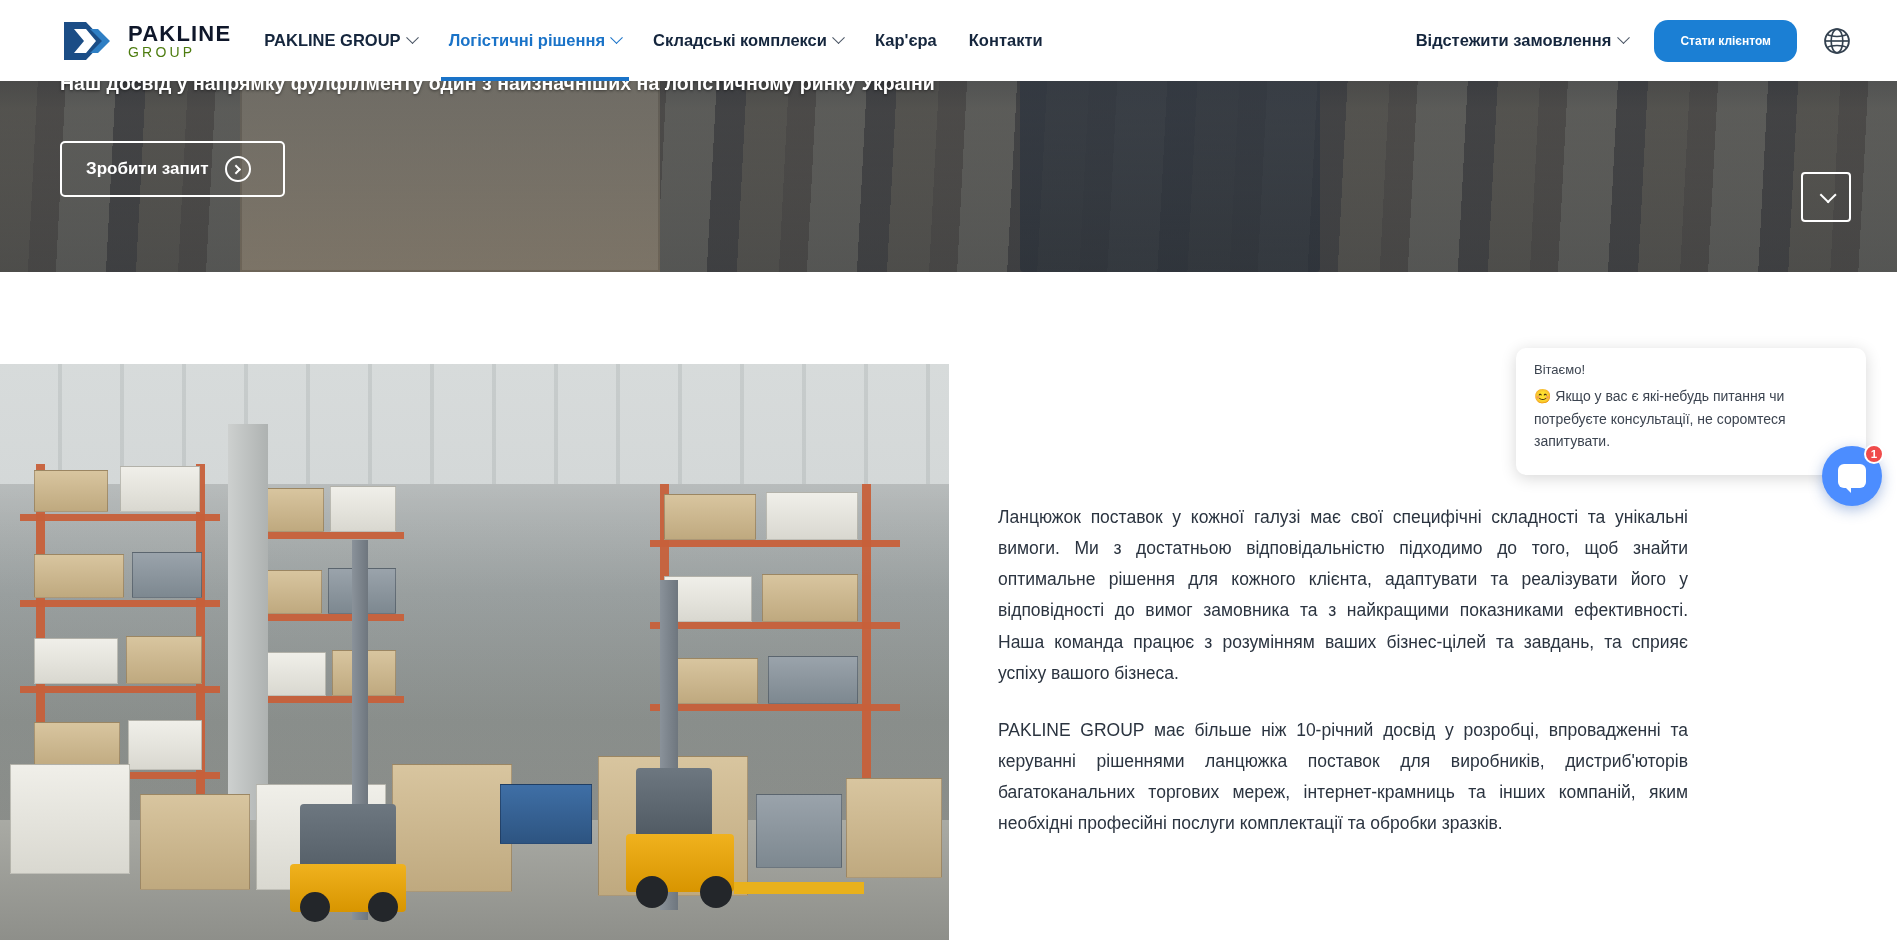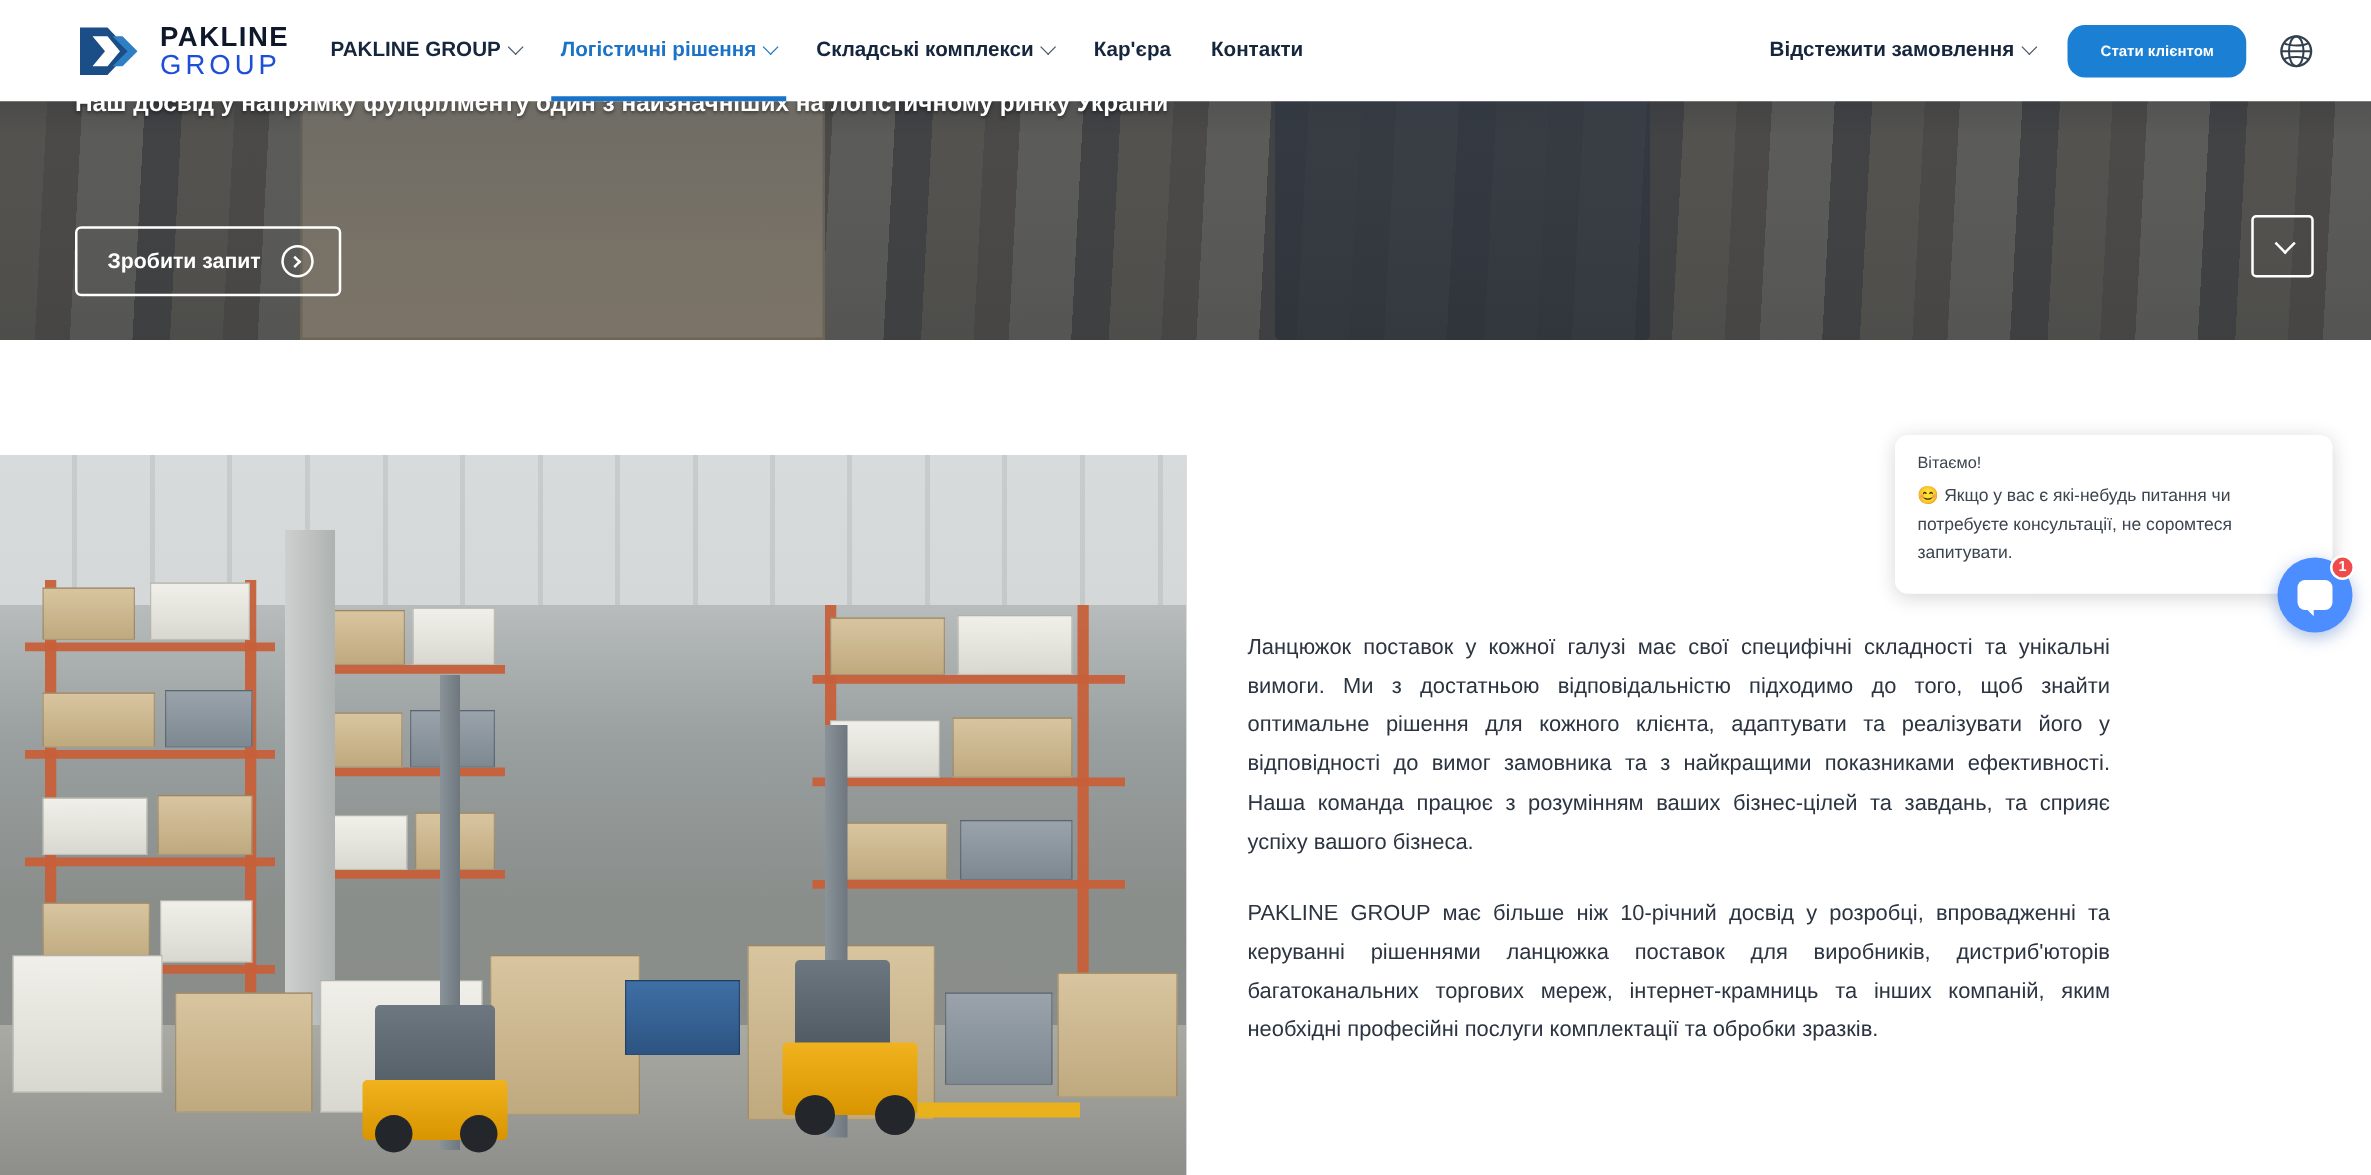--- a/index.html
+++ b/index.html
@@ -43,24 +43,24 @@
     flex-direction: column;
     line-height: 1.0;
   }
   .logo-text .l1 {
     font-size: 22px;
     font-weight: bold;
     letter-spacing: 1.2px;
     color: #0f172a;
   }
   .logo-text .l2 {
-    font-size: 22px;
+    font-size: 14px;
     font-weight: normal;
     letter-spacing: 3.2px;
-    color: #1d4ed8;
+    color: #4d7c0f;
   }
 
   .nav {
     display: flex;
     align-items: center;
     margin-left: 33px;
     gap: 32px;
     height: 81px;
   }
   .nav-item {
@@ -191,27 +191,26 @@
     font-weight: bold;
     margin: 0 0 46px 0;
     text-shadow: 0 1px 3px rgba(0,0,0,.5);
   }
   .hero-btn {
     display: inline-flex;
     align-items: center;
     gap: 16px;
     border: 2px solid #ffffff;
     border-radius: 5px;
-    padding: 13px 20px 13px 24px;
+    padding: 13px 32px 13px 24px;
     color: #ffffff;
     font-size: 17px;
     font-weight: bold;
     background: transparent;
     cursor: pointer;
-    margin-top: 40px;
   }
   .hero-btn .circle-arrow {
     width: 26px; height: 26px;
     border: 2px solid #ffffff;
     border-radius: 50%;
     display: inline-flex;
     align-items: center;
     justify-content: center;
   }
   .hero-btn .circle-arrow span {

